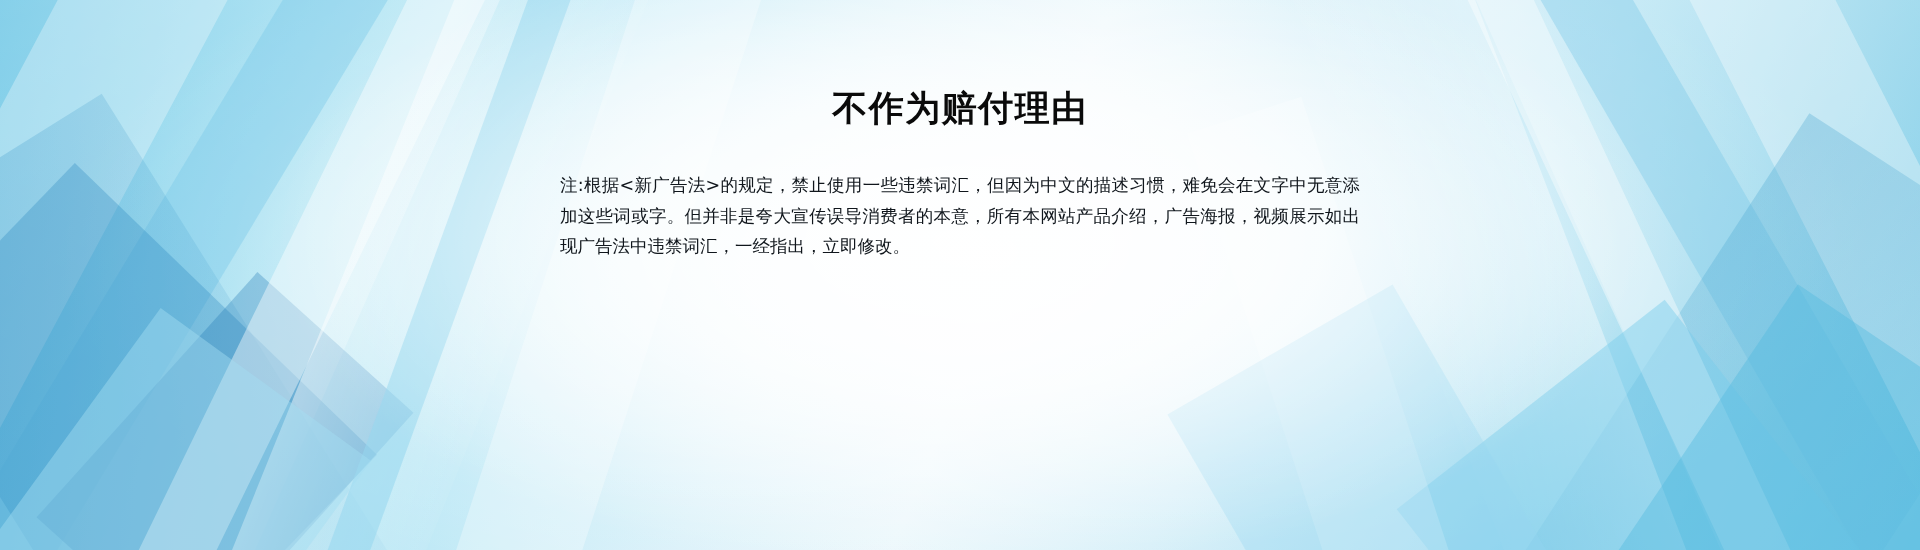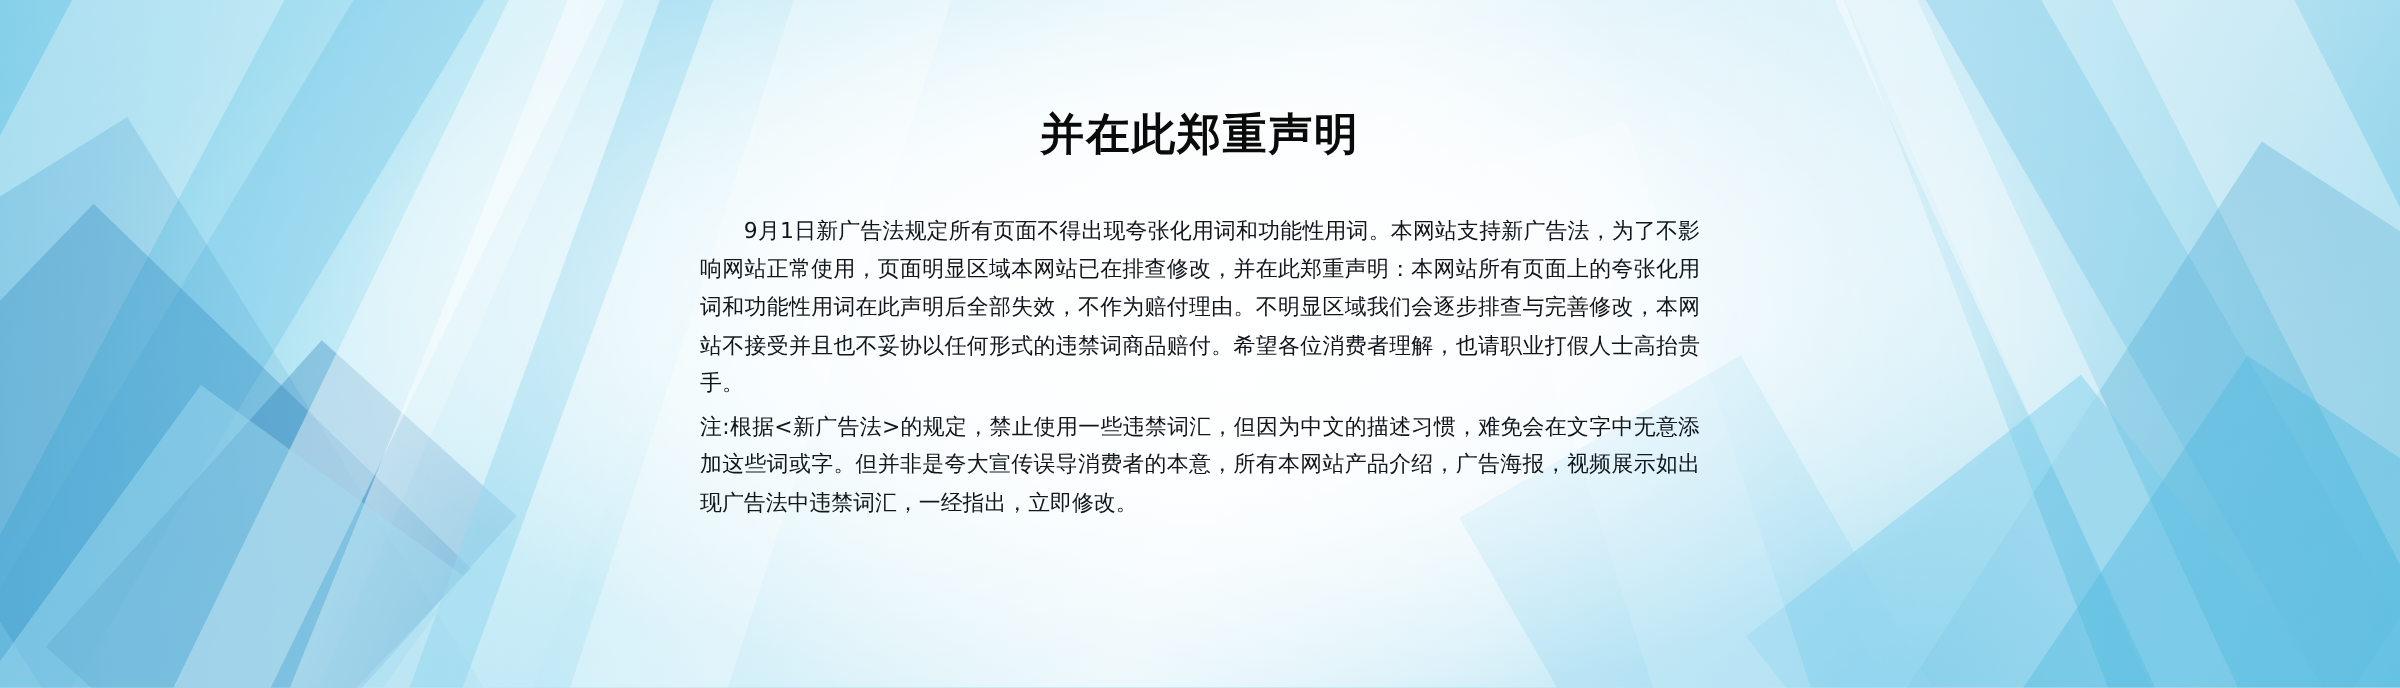--- a/index.html
+++ b/index.html
@@ -268,21 +268,20 @@
   <div class="shape s16"></div>
   <div class="shape s17"></div>
   <div class="shape s18"></div>
   <div class="shape s19"></div>
   <div class="shape s20"></div>
   <div class="shape s21"></div>
 
   <div class="bg-veil"></div>
 
   <div class="content">
-    <div class="notice-title">并在此郑重声明</div>
+    <div class="notice-title">不作为赔付理由</div>
 
     <div class="notice-body">
-      <p class="para indented">9月1日新广告法规定所有页面不得出现夸张化用词和功能性用词。本网站支持新广告法，为了不影响网站正常使用，页面明显区域本网站已在排查修改，并在此郑重声明：本网站所有页面上的夸张化用词和功能性用词在此声明后全部失效，不作为赔付理由。不明显区域我们会逐步排查与完善修改，本网站不接受并且也不妥协以任何形式的违禁词商品赔付。希望各位消费者理解，也请职业打假人士高抬贵手。</p>
       <p class="para">注:根据&lt;新广告法&gt;的规定，禁止使用一些违禁词汇，但因为中文的描述习惯，难免会在文字中无意添加这些词或字。但并非是夸大宣传误导消费者的本意，所有本网站产品介绍，广告海报，视频展示如出现广告法中违禁词汇，一经指出，立即修改。</p>
     </div>
   </div>
 
 </div>
 
 </body></html>

